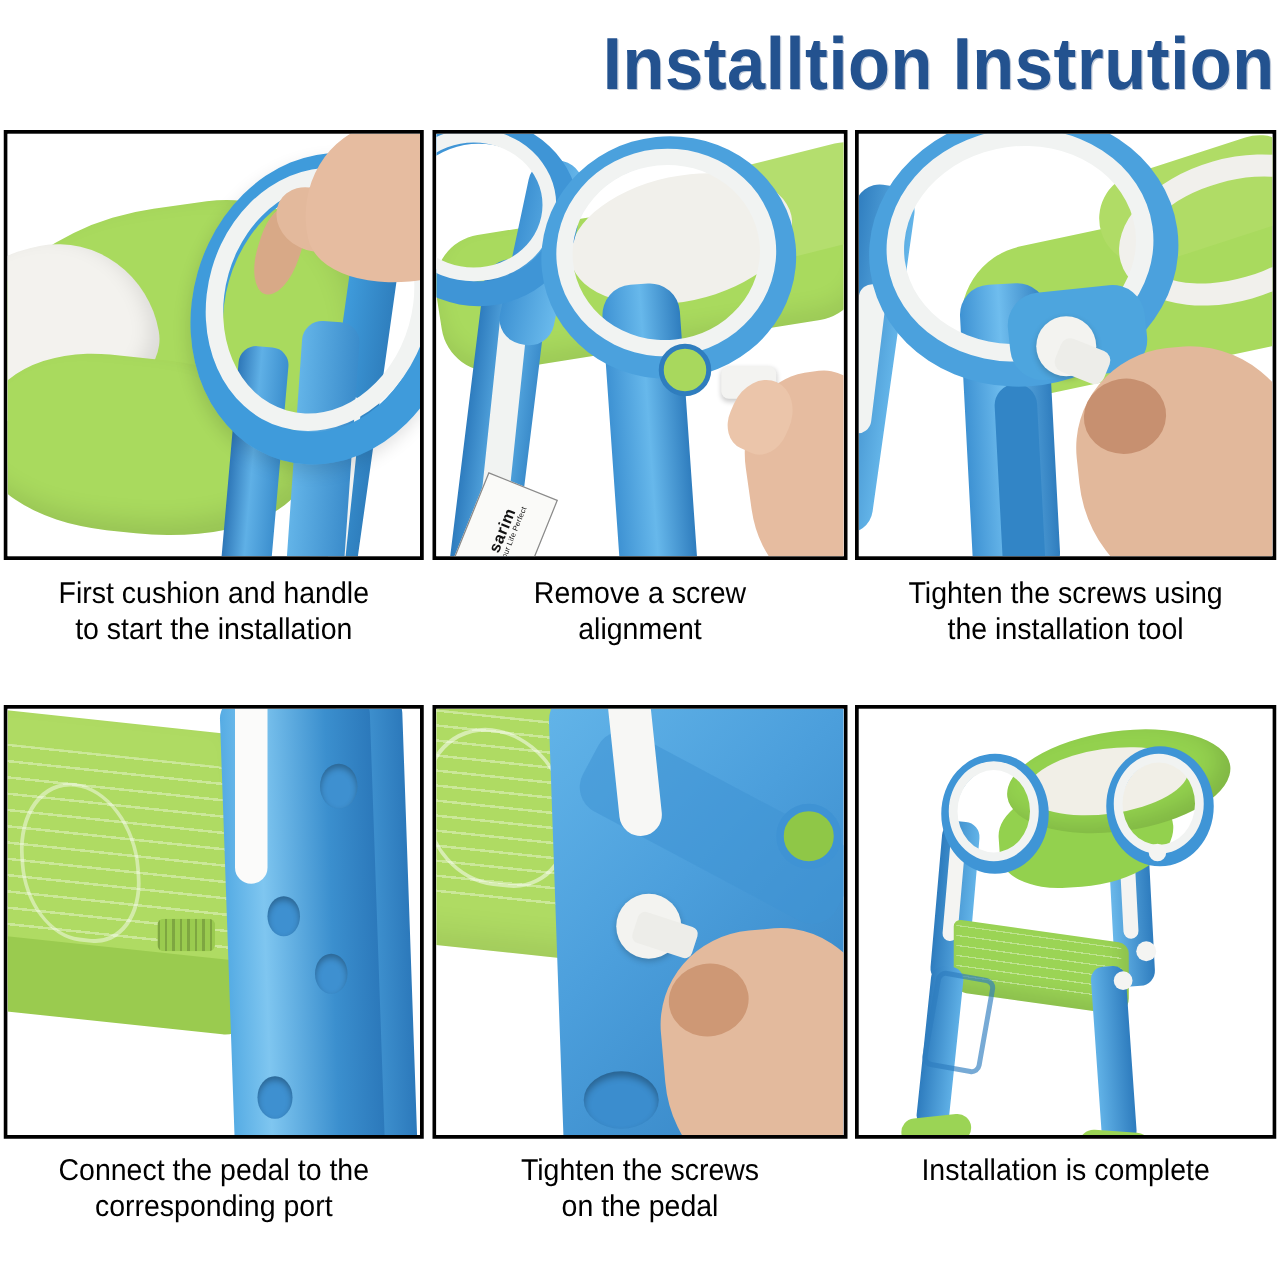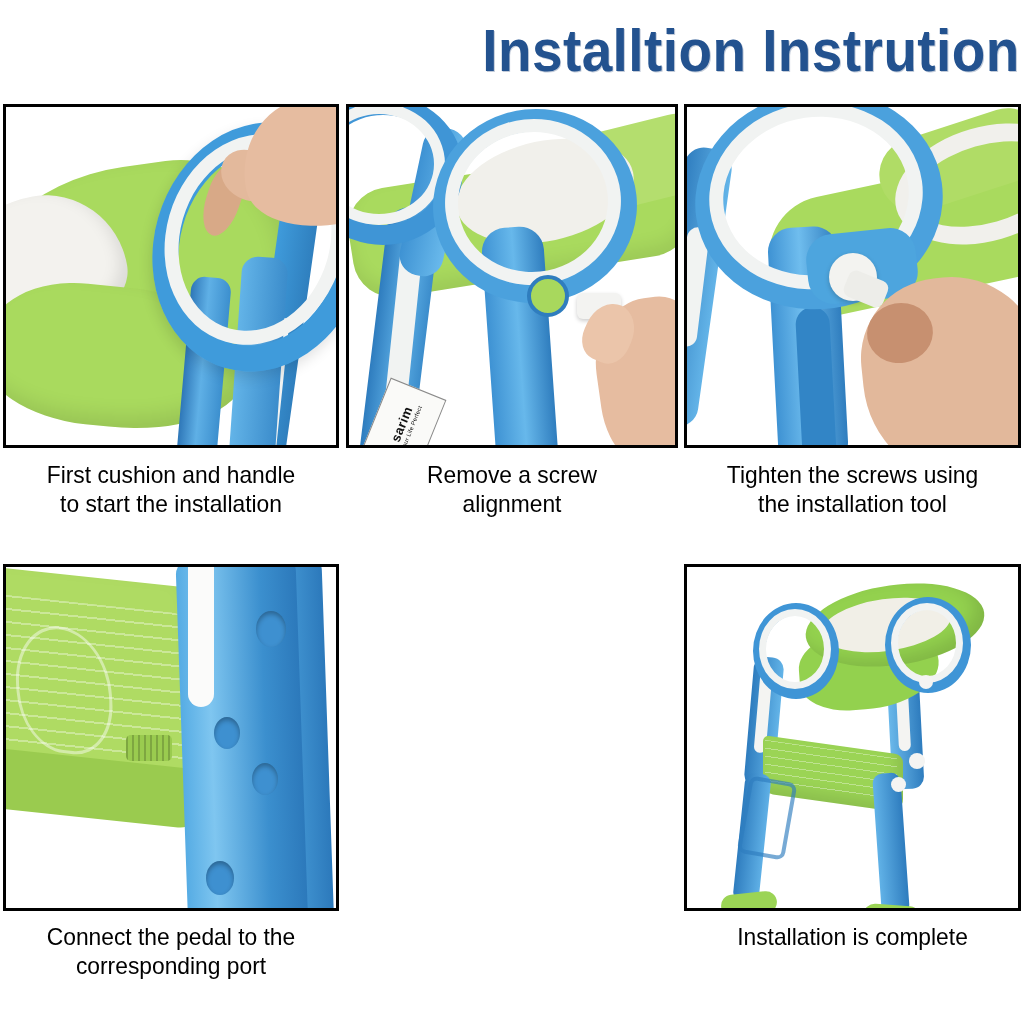--- a/index.html
+++ b/index.html
@@ -576,20 +576,42 @@
           <div class="sh p3-screwhead"></div>
           <div class="sh p3-screwbody"></div>
         </div>
       </div>
       <div class="caption" style="top:356px;">
         <div>Tighten the screws using</div>
         <div>the installation tool</div>
       </div>
     </div>
 
+    <div class="cell" style="left:346px;top:564px;width:332px;height:347px;">
+      <div class="frame">
+        <div class="photo">
+          <div class="sh p5-pedal"></div>
+          <div class="sh p5-ridges"></div>
+          <div class="sh p5-foot"></div>
+          <div class="sh p5-frame"></div>
+          <div class="sh p5-diag"></div>
+          <div class="sh p5-whiteslot"></div>
+          <div class="sh p5-greenhole"></div>
+          <div class="sh p5-hole2"></div>
+          <div class="sh p5-hand"></div>
+          <div class="sh p5-knuckle"></div>
+          <div class="sh p5-screwhead"></div>
+          <div class="sh p5-screwblade"></div>
+        </div>
+      </div>
+      <div class="caption" style="top:358px;">
+        <div>Tighten the screws</div>
+        <div>on the pedal</div>
+      </div>
+    </div>
 
     <div class="cell" style="left:684px;top:564px;width:337px;height:347px;">
       <div class="frame">
         <div class="photo">
           <div class="p6-wrap">
             <div class="sh p6-railL"></div>
             <div class="sh p6-railL-w"></div>
             <div class="sh p6-railR"></div>
             <div class="sh p6-railR-w"></div>
             <div class="sh p6-seat-body"></div>

